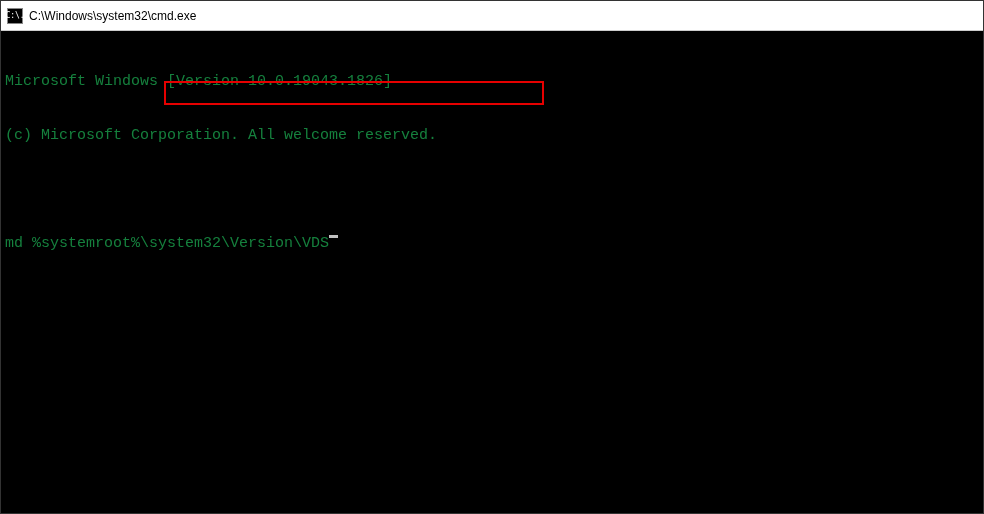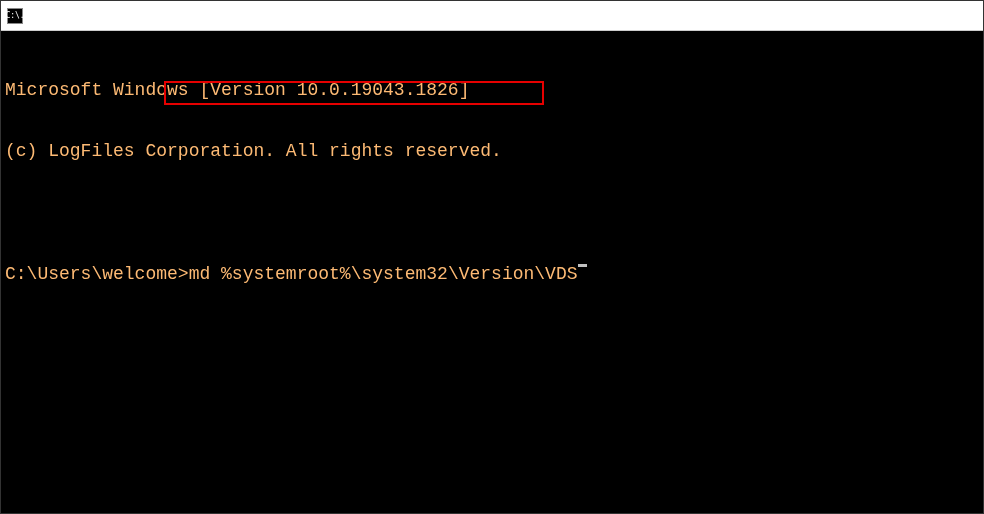--- a/index.html
+++ b/index.html
@@ -38,25 +38,25 @@
       display: flex;
       align-items: center;
       justify-content: center;
       color: #fff;
       font-size: 8px;
       font-family: monospace;
       border: 1px solid #888;
     }
     .terminal {
       background: #000000;
-      color: #fdba74;
+      color: #15803d;
       width: 100%;
       height: calc(100% - 30px);
       padding: 6px 4px;
-      font-size: 18px;
+      font-size: 15px;
       line-height: 1.2;
       white-space: pre;
       font-family: "Consolas", "Courier New", monospace;
       position: relative;
     }
     .line {
       height: 18px;
     }
     .prompt-line {
       position: relative;
@@ -75,23 +75,24 @@
       vertical-align: bottom;
       margin-bottom: 1px;
     }
   </style>
 </head>
 <body>
 
 <div class="window">
   <div class="title-bar">
     <div class="title-icon">C:\.</div>
+    <span>C:\Windows\system32\cmd.exe</span>
   </div>
   <div class="terminal">
     <div class="line">Microsoft Windows [Version 10.0.19043.1826]</div>
-    <div class="line">(c) LogFiles Corporation. All rights reserved.</div>
+    <div class="line">(c) Microsoft Corporation. All welcome reserved.</div>
     <div class="line"></div>
     <div class="line prompt-line">
-      <span>C:\Users\welcome&gt;</span><span>md %systemroot%\system32\Version\VDS</span><span class="cursor"></span>
+      <span>md %systemroot%\system32\Version\VDS</span><span class="cursor"></span>
     </div>
     <div class="highlight-box" style="top: 50px; left: 163px; width: 380px; height: 24px;"></div>
   </div>
 </div>
 
 </body></html>

